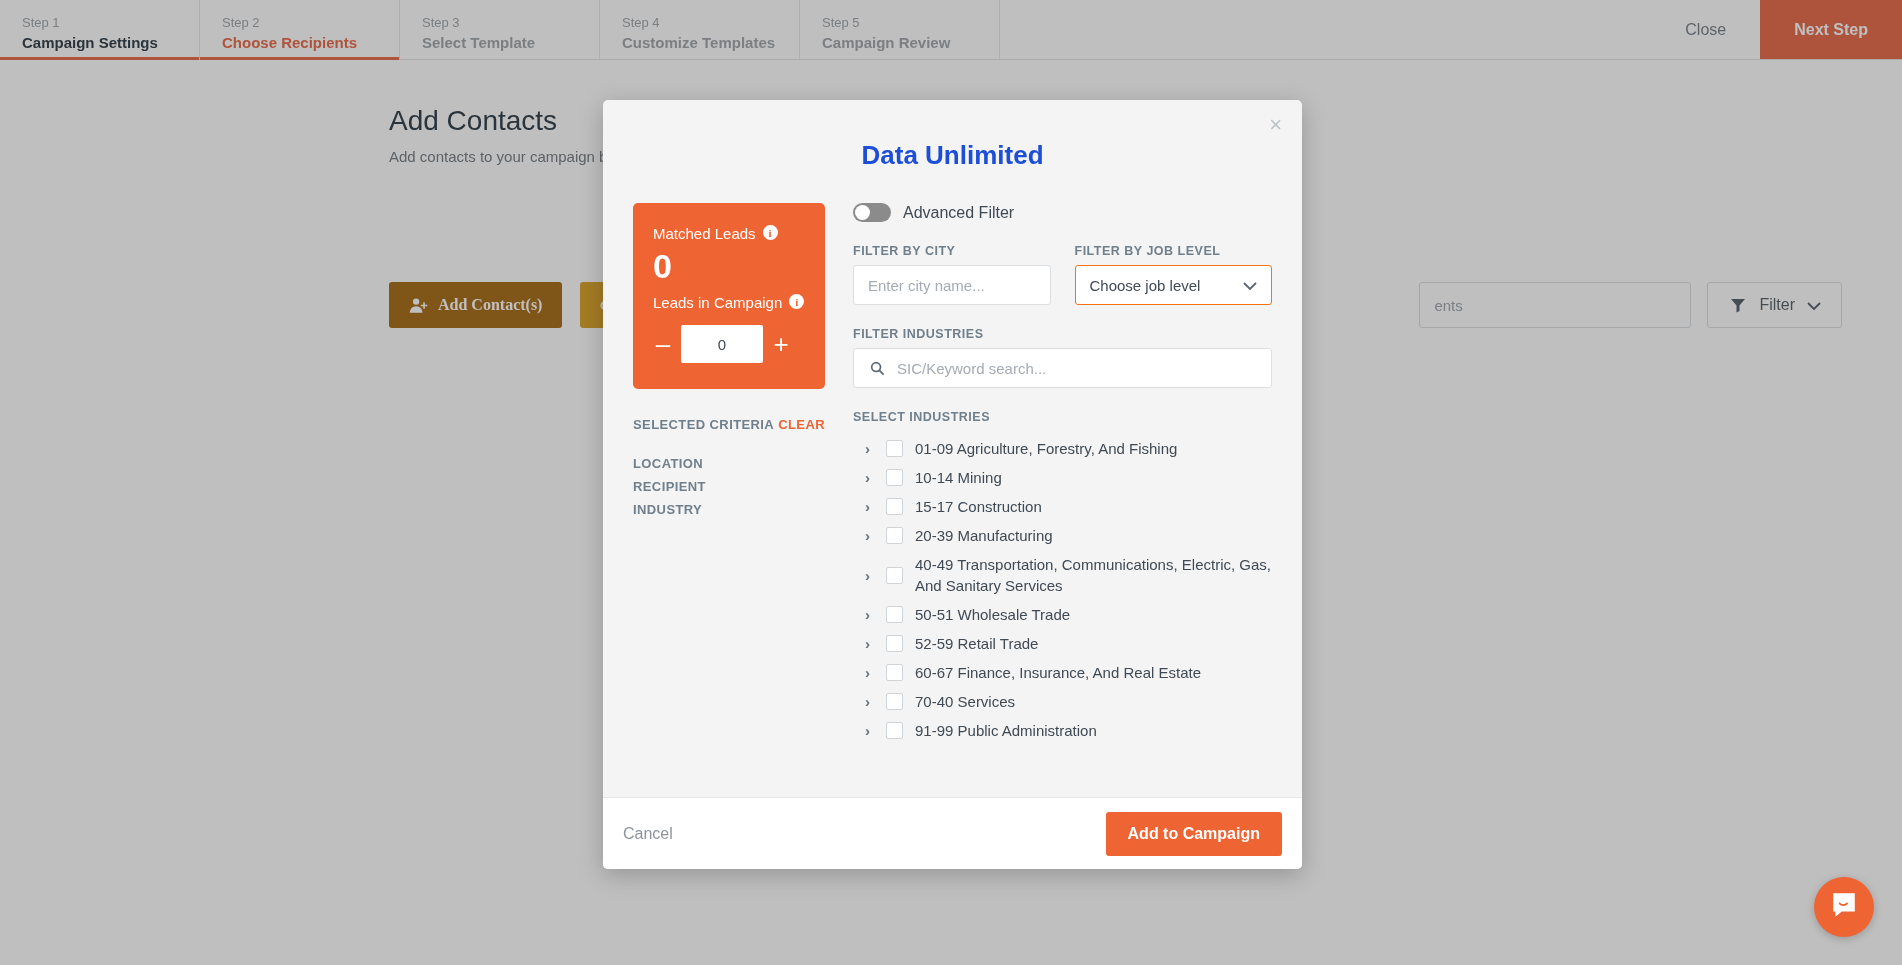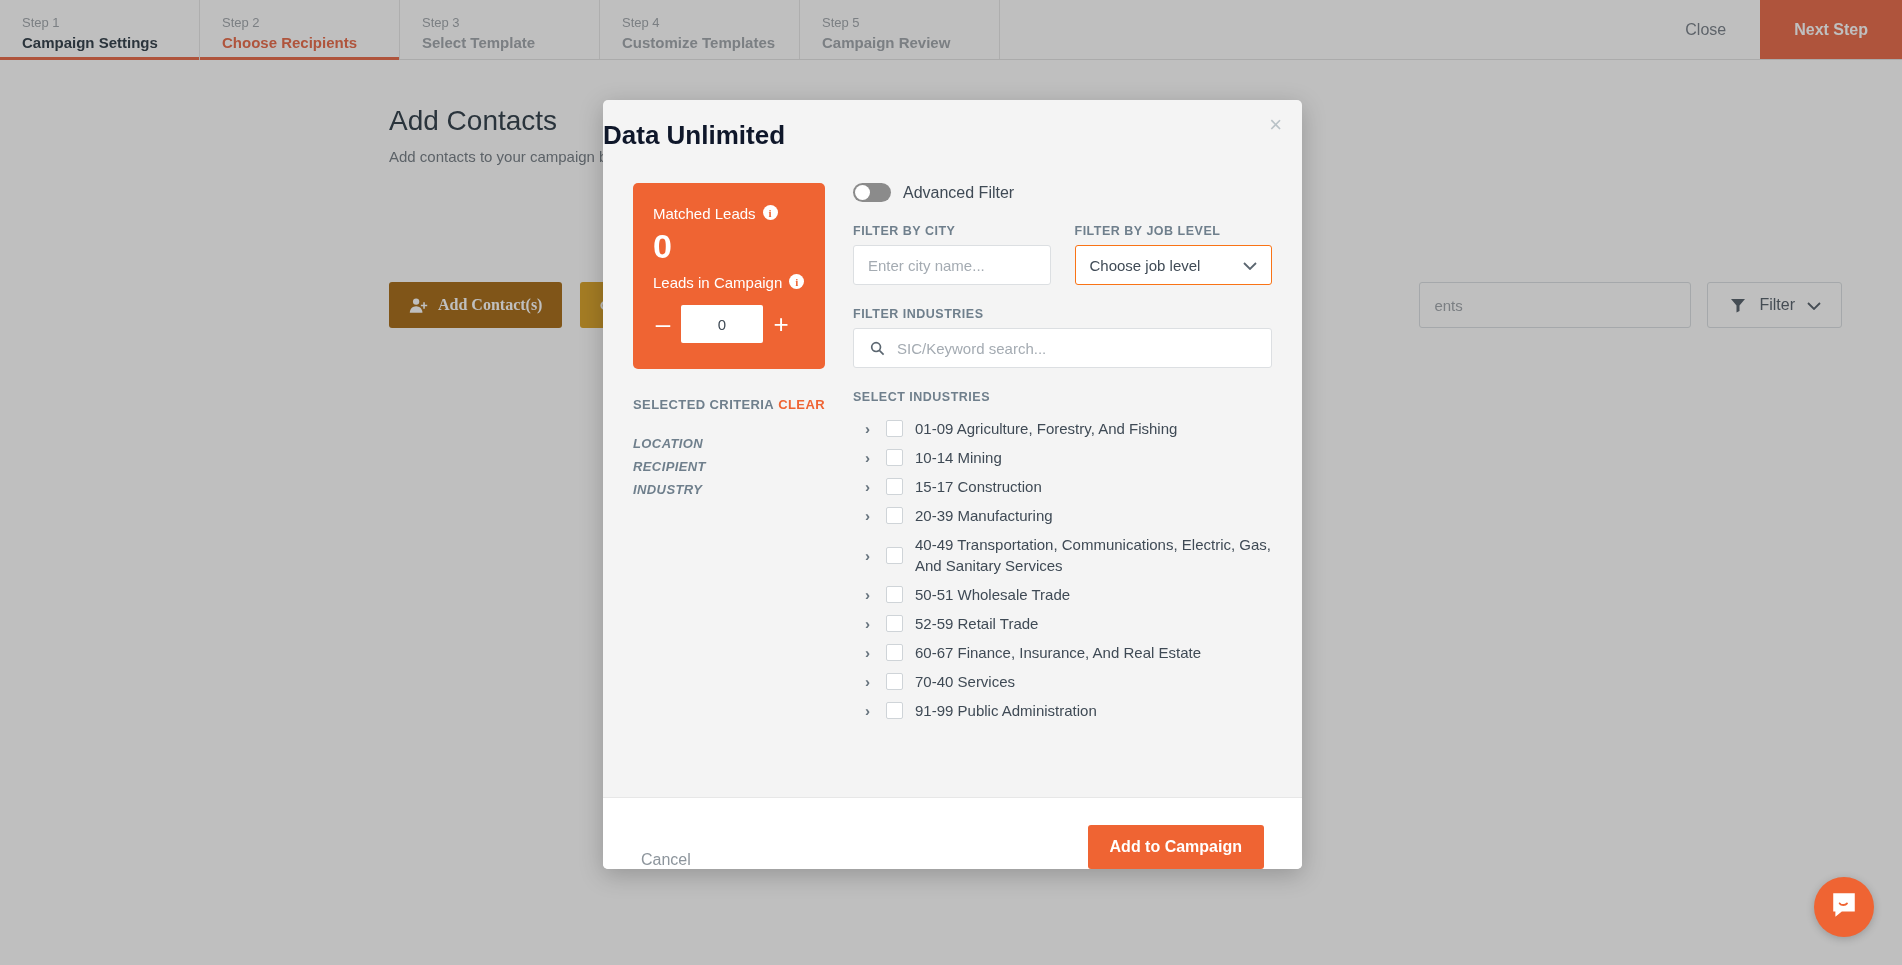--- a/index.html
+++ b/index.html
@@ -77,22 +77,22 @@
   #modal {
     position: absolute; left: 603px; top: 100px; width: 699px; height: 769px;
     background: #f4f4f4; border-radius: 5px; box-shadow: 0 6px 24px rgba(0,0,0,.22);
     display: flex; flex-direction: column;
   }
   .modal-close {
     position: absolute; right: 20px; top: 14px; font-size: 22px; line-height: 22px;
     color: #b9c2c7; cursor: pointer; font-family: "Liberation Sans", sans-serif;
   }
   .modal-title {
-    font-size: 26px; font-weight: bold; color: #0f172a;
-    margin-top: 20px;
+    text-align: center; font-size: 26px; font-weight: bold; color: #1d4ed8;
+    margin-top: 40px;
   }
   .modal-body { flex: 1; display: flex; padding: 32px 30px 0 30px; gap: 28px; }
 
   
   .leftcol { width: 192px; flex: none; }
   .leads-card {
     background: #ef6433; border-radius: 5px; color: #fff; padding: 22px 20px 26px 20px;
   }
   .leads-card .lbl { font-size: 15px; display: flex; align-items: flex-start; gap: 7px; }
   .leads-card .bignum { font-size: 34px; font-weight: bold; line-height: 44px; margin: 2px 0 6px 0; }
@@ -106,21 +106,21 @@
   .stepper input {
     width: 82px; height: 38px; border: none; border-radius: 2px; background: #fff;
     text-align: center; font-size: 15px; color: #3f4a55; font-family: "Liberation Sans", sans-serif;
   }
   .crit-head {
     display: flex; justify-content: space-between; align-items: center;
     margin-top: 28px; font-size: 13px; font-weight: bold; letter-spacing: .4px;
   }
   .crit-head .t { color: #6f7f8c; }
   .crit-head .clear { color: #ef6433; cursor: pointer; }
-  .crit-list { margin-top: 20px; font-style: italic; }
+  .crit-list { margin-top: 20px; }
   .crit-list .c-item { font-size: 13px; font-weight: bold; letter-spacing: .4px; color: #6f7f8c; line-height: 23px; }
 
   
   .rightcol { flex: 1; }
   .toggle-row { display: flex; align-items: center; gap: 12px; }
   .toggle {
     width: 38px; height: 19px; border-radius: 10px; background: #8b8b8b; position: relative; cursor: pointer; flex: none;
   }
   .toggle .knob { position: absolute; left: 2px; top: 2px; width: 15px; height: 15px; border-radius: 50%; background: #fff; }
   .toggle-row .tl { font-size: 16px; color: #3f4a55; }
@@ -148,22 +148,22 @@
 
   .ind-list { margin-top: 10px; }
   .ind-row { display: flex; align-items: center; gap: 12px; padding: 4px 0 4px 12px; min-height: 29px; }
   .ind-row .chev-r { color: #66737d; font-size: 15px; font-weight: bold; cursor: pointer; width: 9px; flex: none; line-height: 1; }
   .cbx { width: 17px; height: 17px; border: 1px solid #cfd4d8; border-radius: 2px; background: #fff; flex: none; cursor: pointer; }
   .ind-row .nm { font-size: 15px; color: #3f4a55; line-height: 21px; }
 
   
   .modal-foot {
     height: 72px; flex: none; background: #fff; border-top: 1px solid #e7e7e7;
-    border-radius: 0 0 5px 5px; display: flex; align-items: flex-end;
-    justify-content: space-between; padding: 0 38px;
+    border-radius: 0 0 5px 5px; display: flex; align-items: center;
+    justify-content: space-between; padding: 0 20px;
   }
   .cancel-link { font-size: 16px; color: #8d959c; cursor: pointer; }
   .add-camp {
     background: #ef6433; color: #fff; font-size: 16px; font-weight: bold;
     border-radius: 3px; padding: 13px 22px; cursor: pointer; border: none;
     font-family: "Liberation Sans", sans-serif;
   }
 
   
   #chat {

